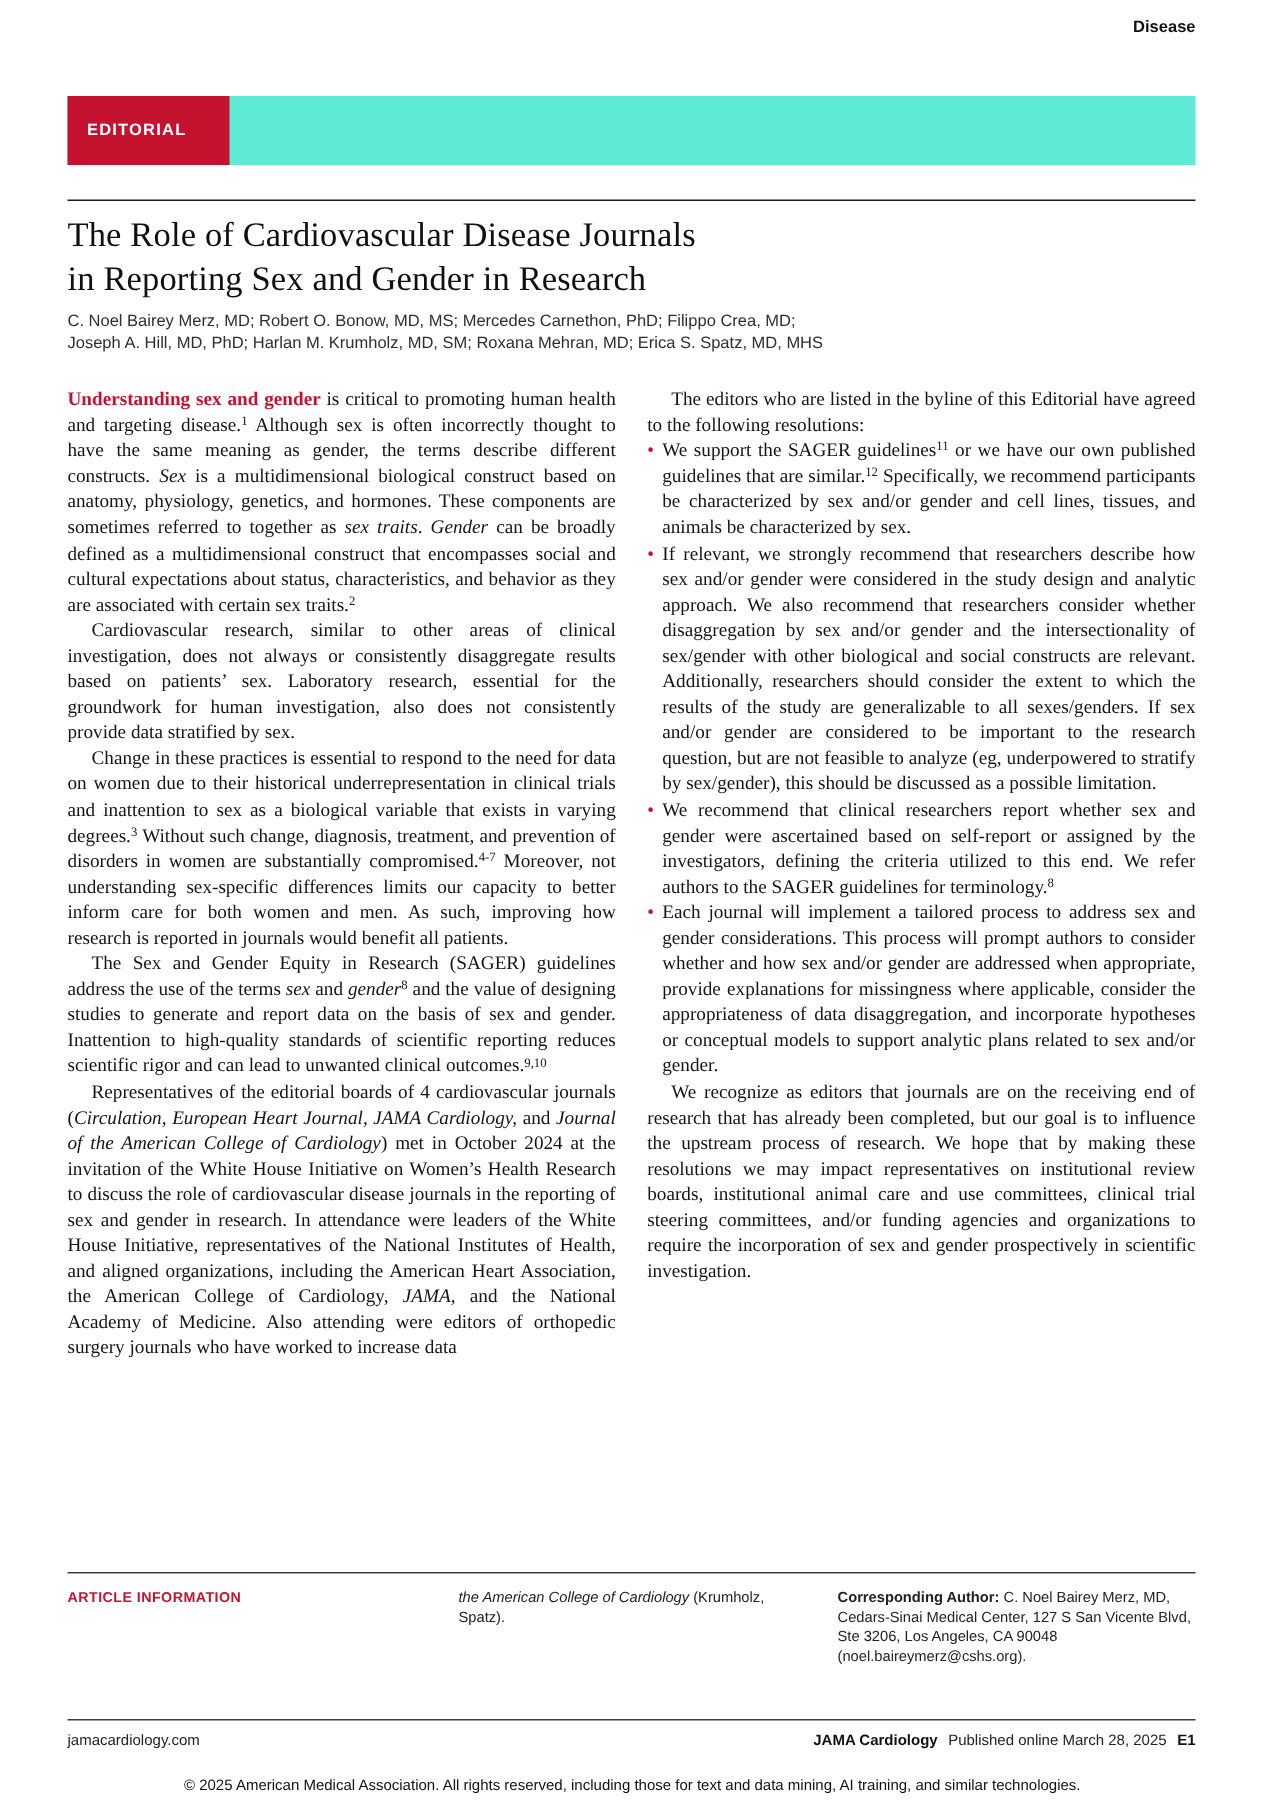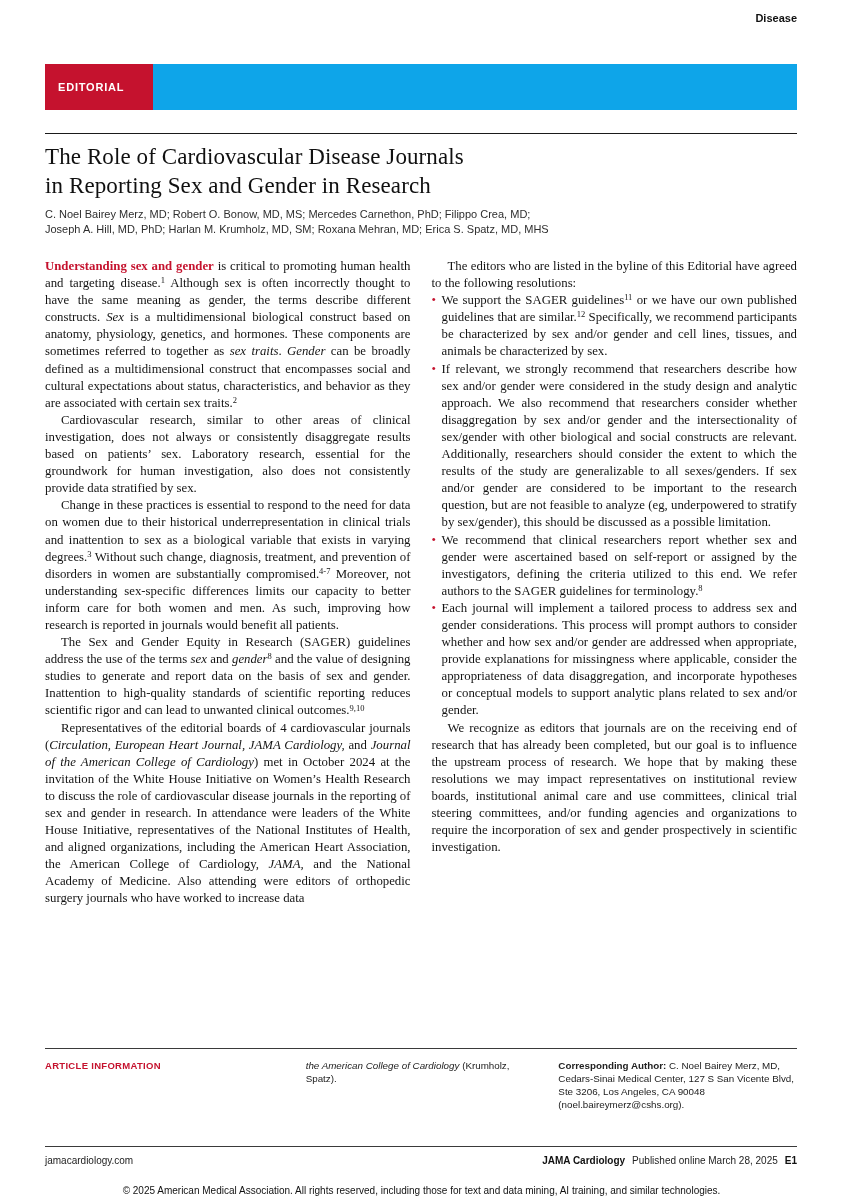--- a/index.html
+++ b/index.html
@@ -11,21 +11,21 @@
     color: #161616;
   }
   .page { position: relative; width: 843px; height: 1200px; overflow: hidden; background: #fff; }
 
   .opinion-label {
     position: absolute; top: 12px; right: 46px;
     font-family: "Liberation Sans", sans-serif;
     font-size: 11px; font-weight: bold; color: #111;
   }
 
-  .banner { position: absolute; left: 45px; top: 64px; width: 752px; height: 46px; background: #0ea5e9; padding-left: 45px; }
+  .banner { position: absolute; left: 45px; top: 64px; width: 752px; height: 46px; background: #5eead4; padding-left: 45px; }
   .banner-badge {
     position: absolute; left: 0; top: 0; width: 108px; height: 46px;
     background: #C5122E; color: #fff;
     font-family: "Liberation Sans", sans-serif;
     font-size: 11px; font-weight: bold; letter-spacing: 0.8px;
     display: flex; align-items: center; padding-left: 13px;
   }
 
   .title-rule { position: absolute; left: 45px; top: 133px; width: 752px; height: 1px; background: #1a1a1a; }
 

